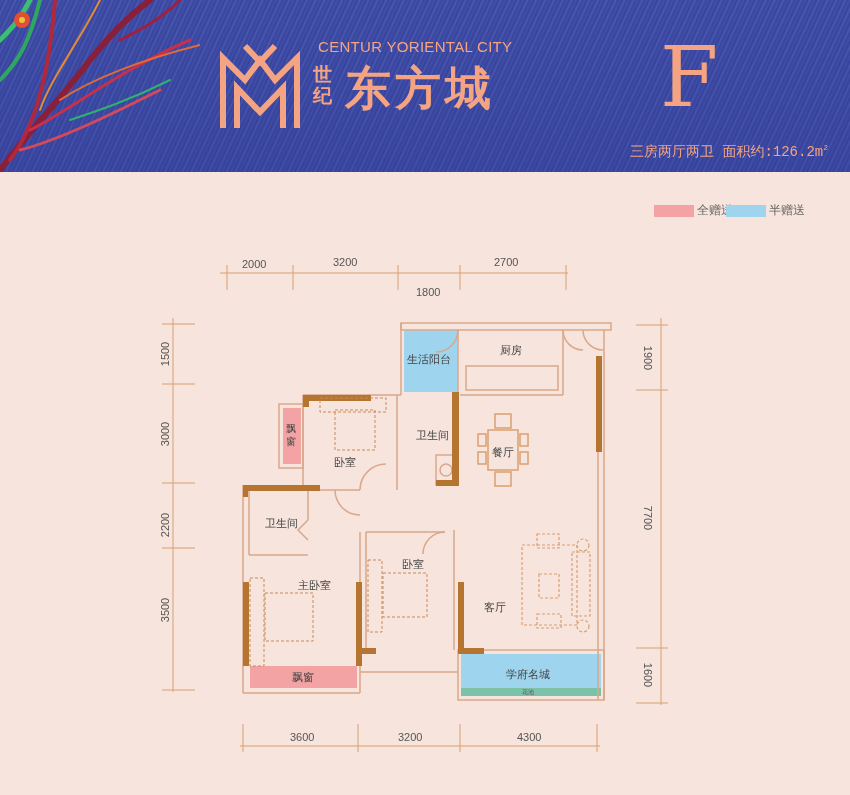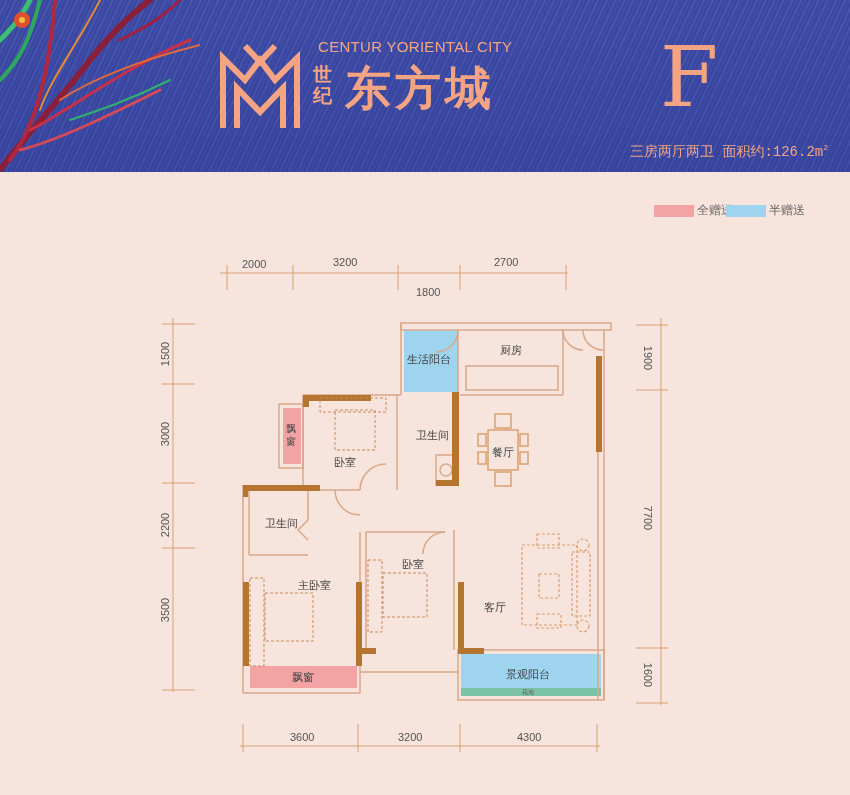--- a/index.html
+++ b/index.html
@@ -222,14 +222,14 @@
 <div class="room-label" style="left:500px; top:343px;">厨房</div>
 <div class="room-label" style="left:334px; top:455px;">卧室</div>
 <div class="room-label" style="left:286px; top:422px; width:12px; line-height:13px; white-space:normal; font-size:10px;">飘窗</div>
 <div class="room-label" style="left:416px; top:428px;">卫生间</div>
 <div class="room-label" style="left:492px; top:445px;">餐厅</div>
 <div class="room-label" style="left:265px; top:516px;">卫生间</div>
 <div class="room-label" style="left:298px; top:578px;">主卧室</div>
 <div class="room-label" style="left:402px; top:557px;">卧室</div>
 <div class="room-label" style="left:484px; top:584px;margin-top:16px;">客厅</div>
 <div class="room-label" style="left:292px; top:670px;">飘窗</div>
-<div class="room-label" style="left:506px; top:667px;">景观阳台</div>
+<div class="room-label" style="left:506px; top:667px;">学府名城</div>
 <div class="room-label" style="left:522px; top:688px; font-size:6px; color:#555;">花池</div>
 
 </body></html>

